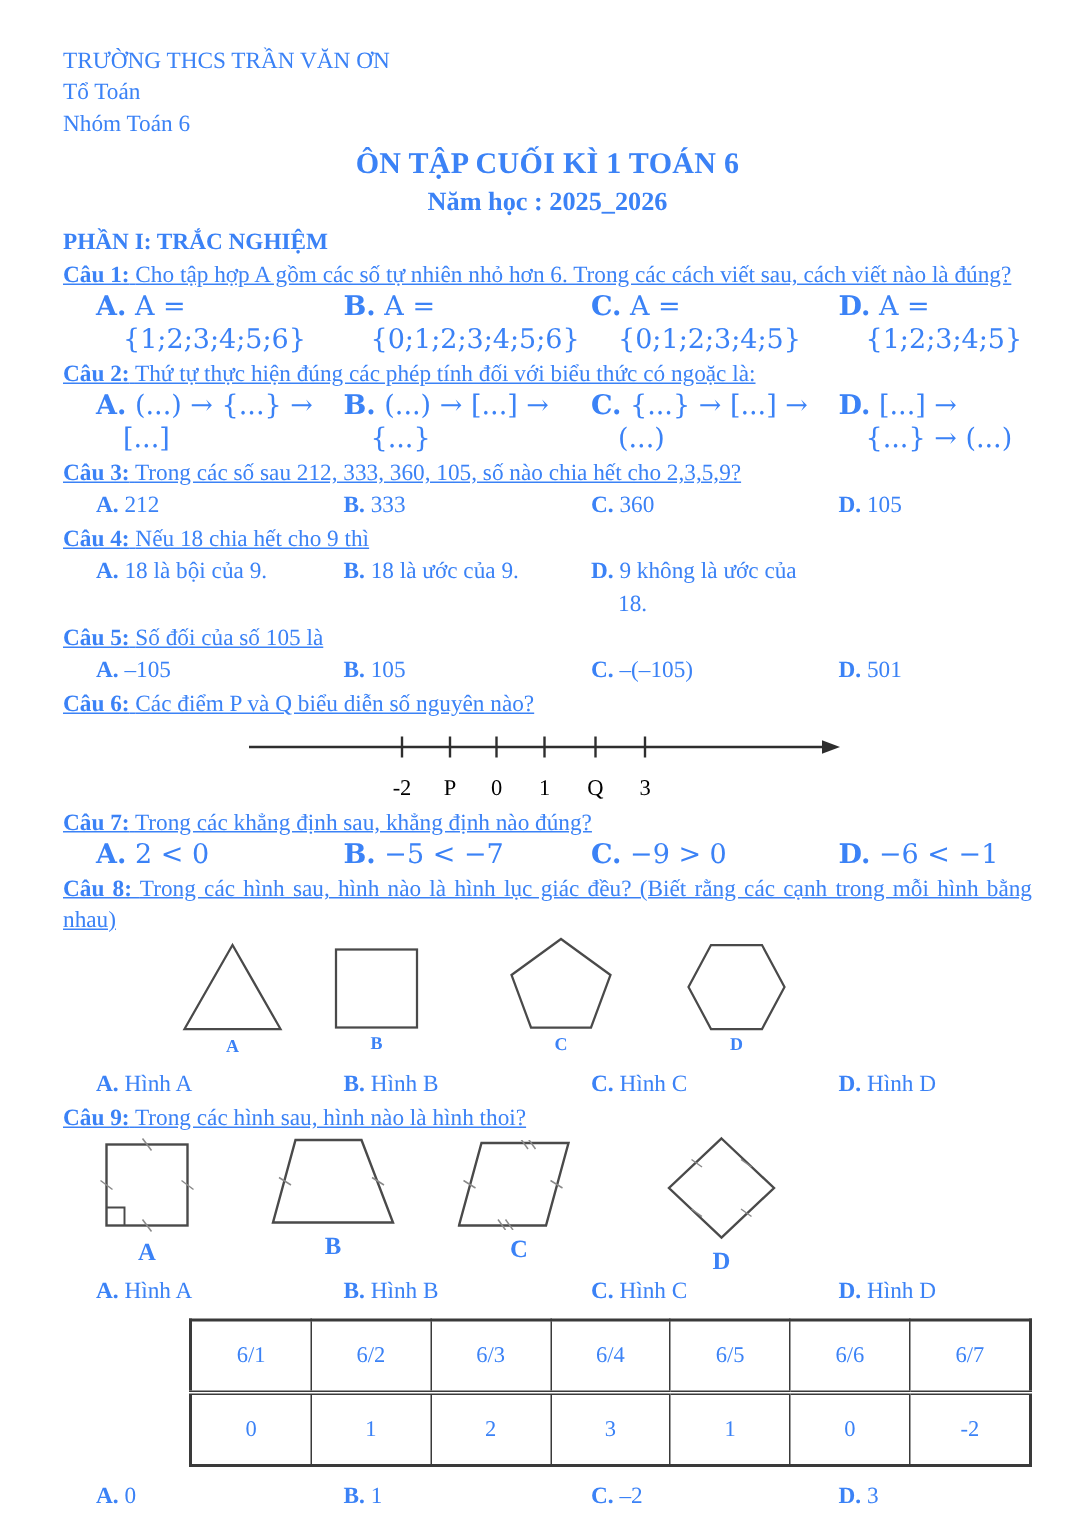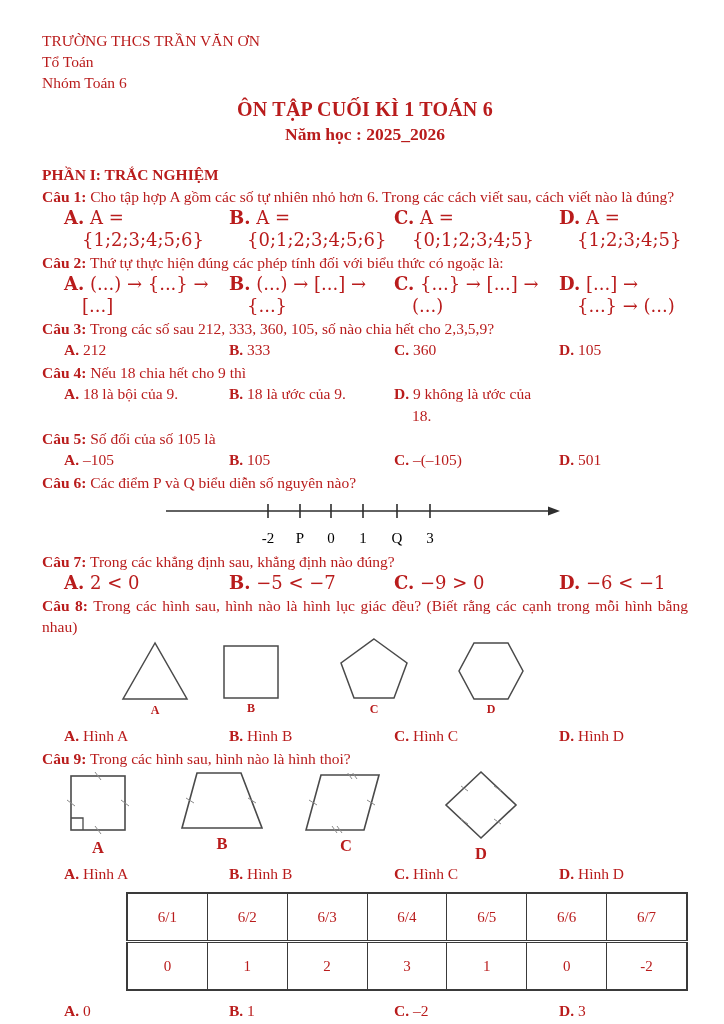--- a/index.html
+++ b/index.html
@@ -5,35 +5,35 @@
   html,body{margin:0;padding:0;background:#ffffff;}
   .page{
     position:relative;
     width:724px;height:1024px;
     background:#ffffff;
     box-sizing:border-box;
     padding:30px 36px 0 42px;
     font-family:"Liberation Serif", serif;
     font-size:15.5px;
     line-height:21px;
-    color:#b91c1c;
+    color:#3b82f6;
     overflow:hidden;
   }
   .hdr{margin:0;}
   .title{
     margin:3px 0 0 0;text-align:center;
     font-size:20px;font-weight:bold;line-height:26px;letter-spacing:.2px;
   }
   .year{
-    margin:0 0 18px 0;text-align:center;
+    margin:0 0 5px 0;text-align:center;
     font-size:17.5px;font-weight:bold;line-height:24px;
   }
   .part{font-weight:bold;line-height:22px;}
   .b{font-weight:bold;}
-  .qline{text-align:justify;}
+  .qline{text-align:justify;text-decoration:underline;}
   .opts{
     display:grid;
     grid-template-columns:165px 165px 165px 1fr;
     margin-left:22px;
     line-height:22px;
     margin-bottom:1px;
   }
   .opt{padding-left:18px;text-indent:-18px;padding-right:6px;}
   .mathrow{font-family:"DejaVu Serif", serif;font-size:18px;}
   .fig{position:relative;}

